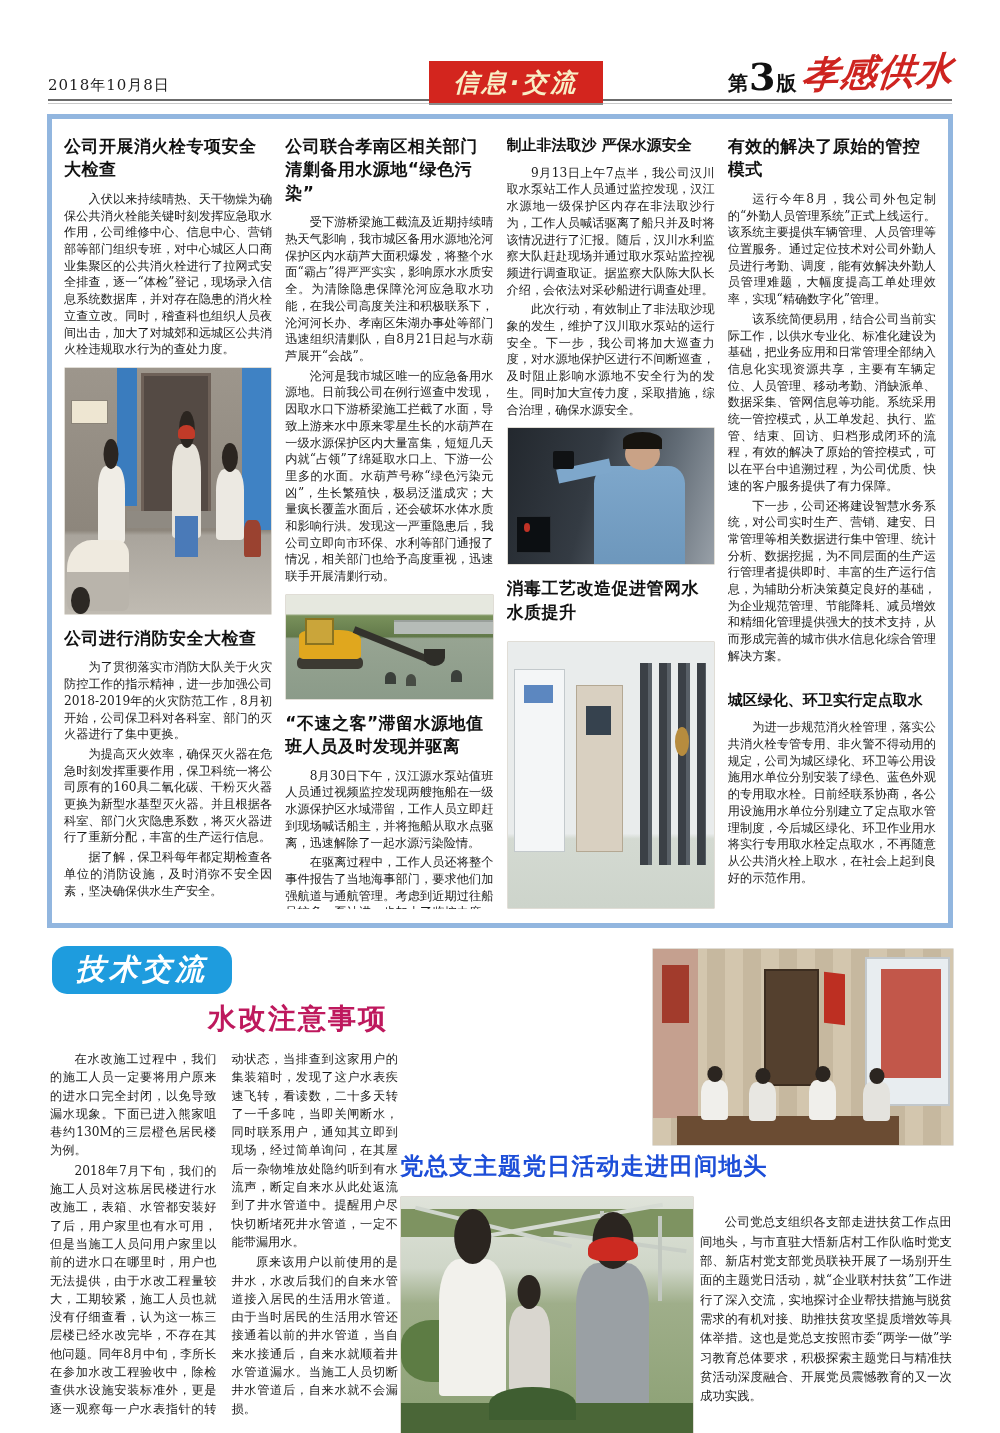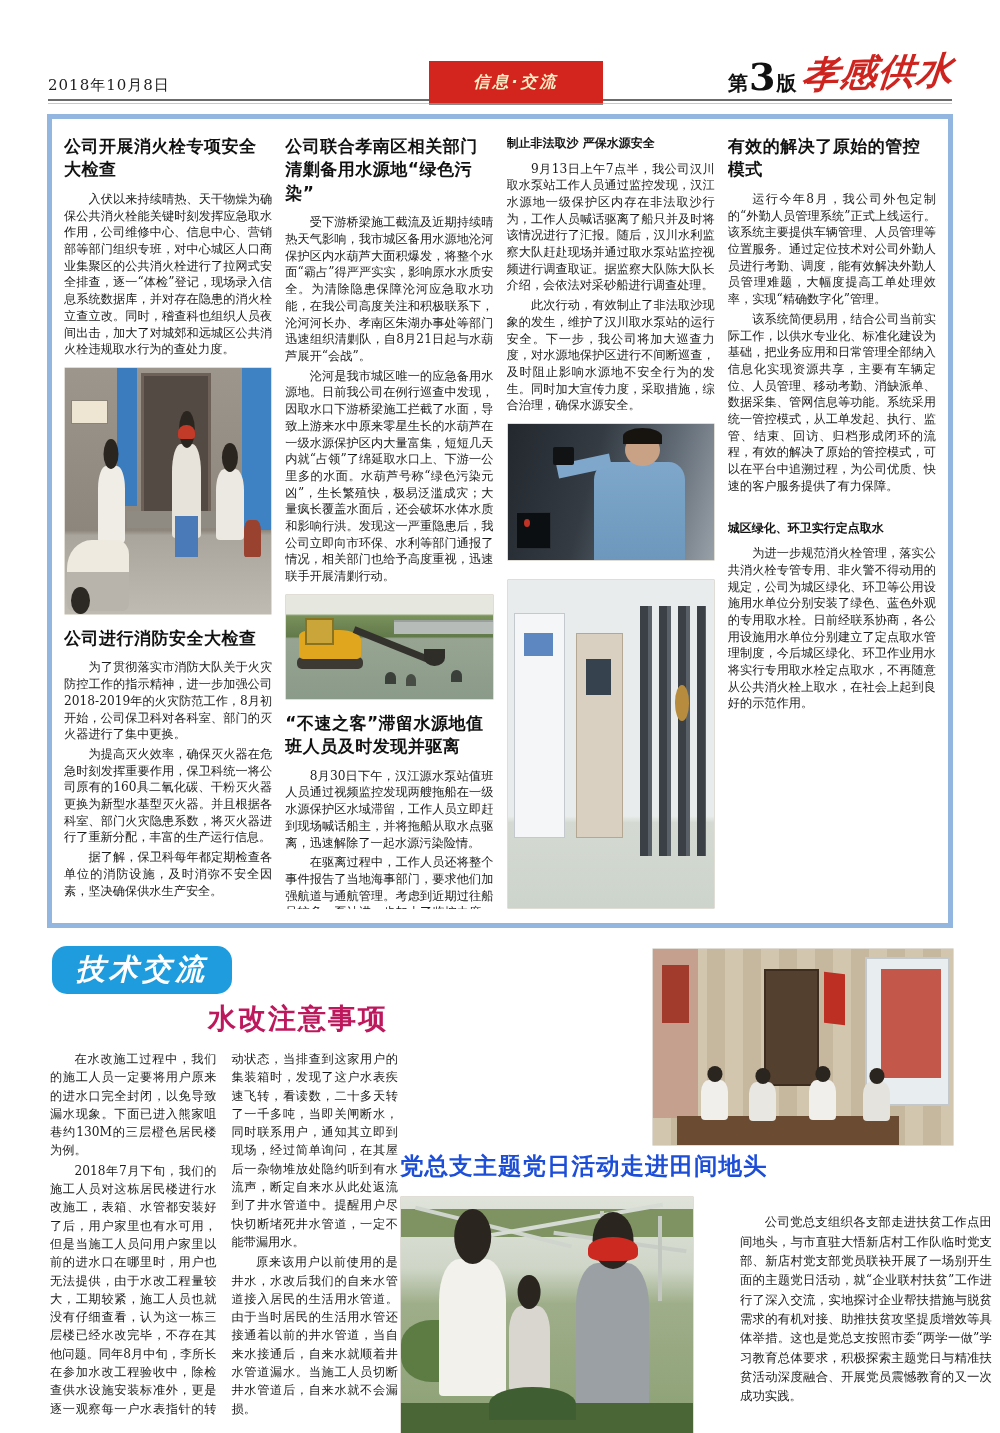--- a/index.html
+++ b/index.html
@@ -4,36 +4,36 @@
 <style>
   html,body{margin:0;padding:0;background:#e9e9e9;}
   .page{position:relative;width:1000px;height:1433px;background:#ffffff;margin:0 auto;
         font-family:"DejaVu Serif","Liberation Serif",serif;color:#1c1c1c;overflow:hidden;}
   
   .hdr-date{position:absolute;left:48px;top:76px;font-size:15px;letter-spacing:1px;}
   .hdr-rule{position:absolute;left:48px;top:99px;width:904px;height:2px;background:#6b6b6b;}
   .hdr-rule2{position:absolute;left:48px;top:103px;width:904px;height:1px;background:#c9c9c9;}
   .hdr-banner{position:absolute;left:429px;top:61px;width:174px;height:42px;background:#D3251E;
       color:#F8EFC6;display:flex;align-items:center;justify-content:center;
-      font-family:"DejaVu Sans","Liberation Sans",sans-serif;font-weight:bold;font-size:16px;
+      font-family:"DejaVu Sans","Liberation Sans",sans-serif;font-weight:bold;font-size:25px;
       letter-spacing:3px;font-style:italic;box-shadow:0 2px 0 #8a8a8a;}
   .hdr-edition{position:absolute;left:728px;top:58px;display:flex;align-items:baseline;color:#111;}
   .hdr-edition .small{font-size:20px;font-weight:bold;}
   .hdr-edition .big{font-size:38px;font-weight:bold;font-family:"DejaVu Serif",serif;line-height:1;margin:0 1px;}
   .hdr-masthead{position:absolute;left:802px;top:48px;width:152px;text-align:center;color:#CE2420;
       font-family:"DejaVu Sans","Liberation Sans",sans-serif;font-weight:bold;font-style:italic;
       font-size:37px;letter-spacing:1px;transform:skewX(-7deg) rotate(-2deg);white-space:nowrap;}
   
   .main-box{position:absolute;left:47px;top:114px;width:906px;height:814px;box-sizing:border-box;
       border:5px solid #92B6DF;background:#fff;display:flex;gap:13px;padding:14px 12px;}
   .col{flex:1 1 0;min-width:0;display:flex;flex-direction:column;overflow:hidden;}
   .art-title{font-family:"DejaVu Sans","Liberation Sans",sans-serif;font-weight:bold;color:#111;
       line-height:1.38;margin:2px 0 9px;}
   .t-lg{font-size:17px;letter-spacing:0.5px;}
-  .t-md{font-size:12px;letter-spacing:0;}
+  .t-md{font-size:15px;letter-spacing:0;}
   .art-p{font-size:12.2px;line-height:1.37;text-align:justify;text-indent:2em;margin:0 0 3px;}
   .ph{position:relative;overflow:hidden;background:#d8d4cc;border:1px solid #e0ddd6;border-radius:1px;flex-shrink:0;}
   .grow{flex:1 1 auto;min-height:100px;}
   .s{position:absolute;}
   .person{position:absolute;border-radius:30% 30% 4px 4px;}
   .person::before{content:"";position:absolute;left:50%;top:-36%;transform:translateX(-50%);
       width:56%;height:40%;background:#2b2520;border-radius:50%;}
   
   .tech-banner{position:absolute;left:52px;top:946px;width:180px;height:48px;background:#1E9CDE;
       border-radius:15px;color:#fff;display:flex;align-items:center;justify-content:center;
@@ -44,21 +44,21 @@
   .shuigai-body{position:absolute;left:50px;top:1050px;width:348px;height:380px;
       column-count:2;column-gap:15px;overflow:hidden;}
   .shuigai-body p{font-size:12.2px;line-height:1.5;text-align:justify;text-indent:2em;margin:0 0 2px;}
   .secretary-block{position:absolute;left:404px;top:946px;width:244px;}
   .secretary-title{font-family:"DejaVu Sans","Liberation Sans",sans-serif;font-weight:bold;
       font-size:31px;letter-spacing:3px;color:#111;margin:0 0 16px;}
   .secretary-p{font-size:12.6px;line-height:1.5;text-align:justify;text-indent:2em;margin:0;}
   .party-title{position:absolute;left:400px;top:1150px;width:556px;
       font-family:"DejaVu Sans","Liberation Sans",sans-serif;font-weight:bold;font-size:23.5px;
       letter-spacing:1px;color:#1d4ed8;}
-  .party-p{position:absolute;left:740px;top:1200px;width:252px;font-size:12.4px;line-height:1.56;
+  .party-p{position:absolute;left:700px;top:1200px;width:252px;font-size:12.4px;line-height:1.56;
       text-align:justify;text-indent:2em;}
 </style>
 </head>
 <body>
 
 <div class="page">
 
   <div class="hdr-date">2018年10月8日</div>
   <div class="hdr-rule"></div>
   <div class="hdr-rule2"></div>
@@ -122,34 +122,36 @@
       <p class="art-p">此次行动，有效制止了非法取沙现象的发生，维护了汉川取水泵站的运行安全。下一步，我公司将加大巡查力度，对水源地保护区进行不间断巡查，及时阻止影响水源地不安全行为的发生。同时加大宣传力度，采取措施，综合治理，确保水源安全。</p>
       <div class="ph" style="height:136px;margin:6px 0 10px;background:linear-gradient(105deg,#23282e 0%,#343b43 40%,#626c76 72%,#98a0a8 100%)">
         <div class="s" style="left:4%;bottom:8%;width:16%;height:26%;background:#0c0f12;border:1px solid #2a2f35"></div>
         <div class="s" style="left:8%;bottom:24%;width:3%;height:6%;background:#c03226;border-radius:50%"></div>
         <div class="s" style="right:14%;top:28%;width:44%;height:72%;background:linear-gradient(180deg,#7ea7cb,#6d97bc);border-radius:18% 18% 0 0"></div>
         <div class="s" style="right:26%;top:7%;width:17%;height:24%;background:#c9a286;border-radius:50%"></div>
         <div class="s" style="right:25%;top:3%;width:19%;height:12%;background:#17140f;border-radius:50% 50% 0 0"></div>
         <div class="s" style="right:50%;top:26%;width:26%;height:10%;background:#7ea7cb;transform:rotate(-12deg)"></div>
         <div class="s" style="left:22%;top:17%;width:10%;height:13%;background:#101214;border-radius:2px"></div>
       </div>
+      <h2 class="art-title t-lg">消毒工艺改造促进管网水水质提升</h2>
       <div class="ph grow" style="margin-top:8px;background:linear-gradient(180deg,#e9ecec 0%,#e9ecec 72%,#d4dad2 74%,#cdd4cb 100%)">
         <div class="s" style="left:3%;top:10%;width:24%;height:68%;background:#f4f6f7;border:1px solid #c3c9cc"></div>
         <div class="s" style="left:8%;top:16%;width:14%;height:7%;background:#5c87c0"></div>
         <div class="s" style="left:33%;top:16%;width:22%;height:62%;background:#d9d0c1;border:1px solid #b4a893"></div>
         <div class="s" style="left:38%;top:24%;width:12%;height:11%;background:#36424e"></div>
         <div class="s" style="right:4%;top:8%;width:32%;height:76%;background:repeating-linear-gradient(90deg,#3b4046 0 8px,#596067 8px 12px,rgba(0,0,0,0) 12px 19px)"></div>
         <div class="s" style="right:12%;top:32%;width:7%;height:11%;background:#b78c3e;border-radius:50%"></div>
       </div>
     </div>
 
     <div class="col">
       <h2 class="art-title t-lg">有效的解决了原始的管控模式</h2>
       <p class="art-p">运行今年8月，我公司外包定制的“外勤人员管理系统”正式上线运行。该系统主要提供车辆管理、人员管理等位置服务。通过定位技术对公司外勤人员进行考勤、调度，能有效解决外勤人员管理难题，大幅度提高工单处理效率，实现“精确数字化”管理。</p>
       <p class="art-p">该系统简便易用，结合公司当前实际工作，以供水专业化、标准化建设为基础，把业务应用和日常管理全部纳入信息化实现资源共享，主要有车辆定位、人员管理、移动考勤、消缺派单、数据采集、管网信息等功能。系统采用统一管控模式，从工单发起、执行、监管、结束、回访、归档形成闭环的流程，有效的解决了原始的管控模式，可以在平台中追溯过程，为公司优质、快速的客户服务提供了有力保障。</p>
+      <p class="art-p">下一步，公司还将建设智慧水务系统，对公司实时生产、营销、建安、日常管理等相关数据进行集中管理、统计分析、数据挖掘，为不同层面的生产运行管理者提供即时、丰富的生产运行信息，为辅助分析决策奠定良好的基础，为企业规范管理、节能降耗、减员增效和精细化管理提供强大的技术支持，从而形成完善的城市供水信息化综合管理解决方案。</p>
       <h2 class="art-title t-md" style="margin-top:22px">城区绿化、环卫实行定点取水</h2>
       <p class="art-p">为进一步规范消火栓管理，落实公共消火栓专管专用、非火警不得动用的规定，公司为城区绿化、环卫等公用设施用水单位分别安装了绿色、蓝色外观的专用取水栓。日前经联系协商，各公用设施用水单位分别建立了定点取水管理制度，今后城区绿化、环卫作业用水将实行专用取水栓定点取水，不再随意从公共消火栓上取水，在社会上起到良好的示范作用。</p>
     </div>
   </div>
 
   <div class="tech-banner">技术交流</div>
   <div class="shuigai-title">水改注意事项</div>
   <div class="shuigai-body">
     <p>在水改施工过程中，我们的施工人员一定要将用户原来的进水口完全封闭，以免导致漏水现象。下面已进入熊家咀巷约130M的三层橙色居民楼为例。</p>
     <p>2018年7月下旬，我们的施工人员对这栋居民楼进行水改施工，表箱、水管都安装好了后，用户家里也有水可用，但是当施工人员问用户家里以前的进水口在哪里时，用户也无法提供，由于水改工程量较大，工期较紧，施工人员也就没有仔细查看，认为这一栋三层楼已经水改完毕，不存在其他问题。同年8月中旬，李所长在参加水改工程验收中，除检查供水设施安装标准外，更是逐一观察每一户水表指针的转动状态，当排查到这家用户的集装箱时，发现了这户水表疾速飞转，看读数，二十多天转了一千多吨，当即关闸断水，同时联系用户，通知其立即到现场，经过简单询问，在其屋后一杂物堆放处隐约听到有水流声，断定自来水从此处返流到了井水管道中。提醒用户尽快切断堵死井水管道，一定不能带漏用水。</p>

